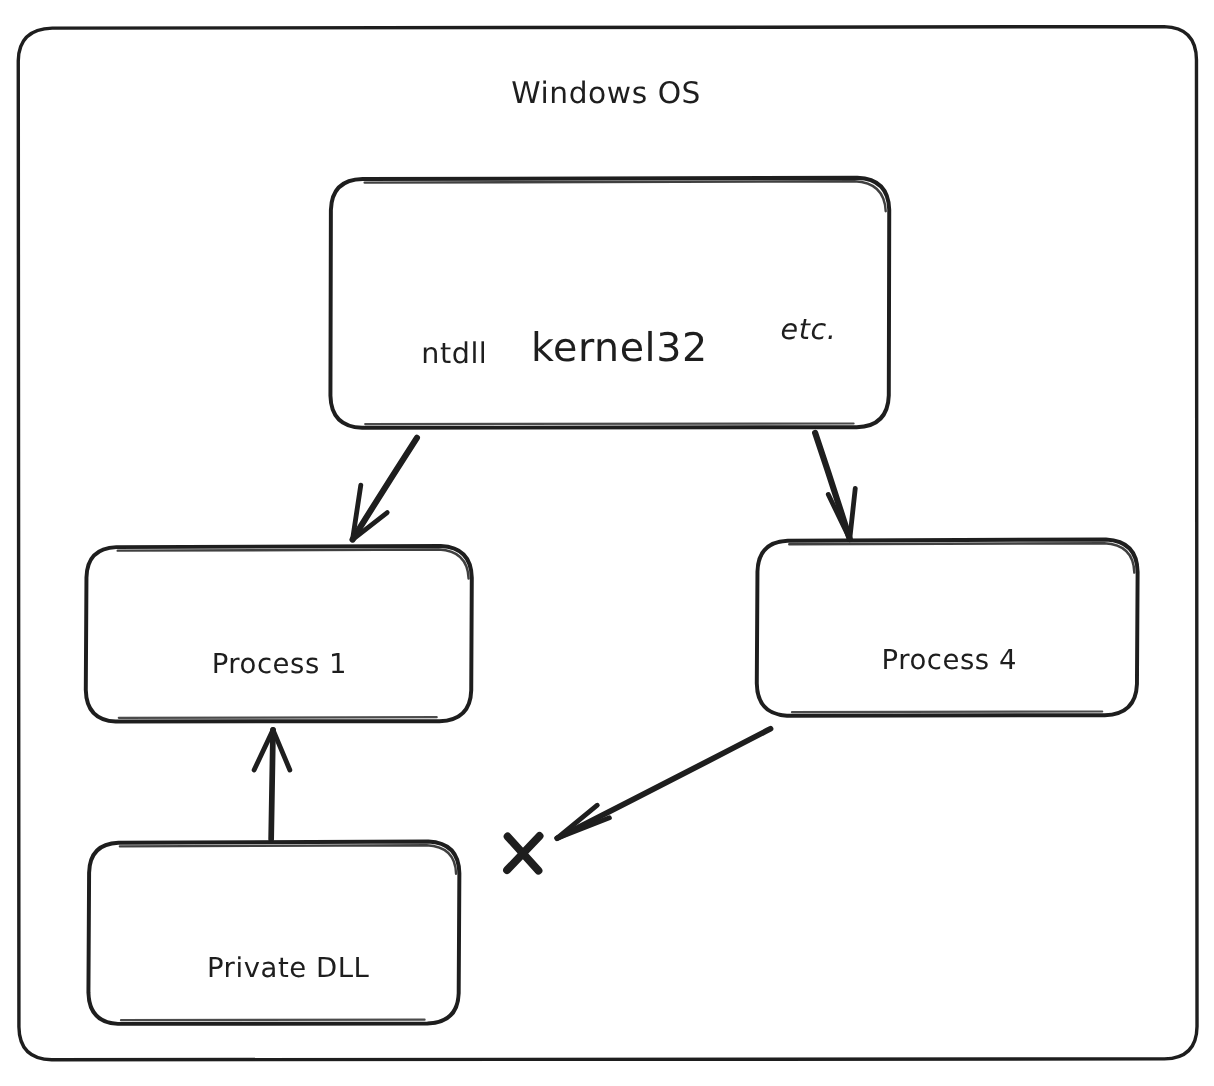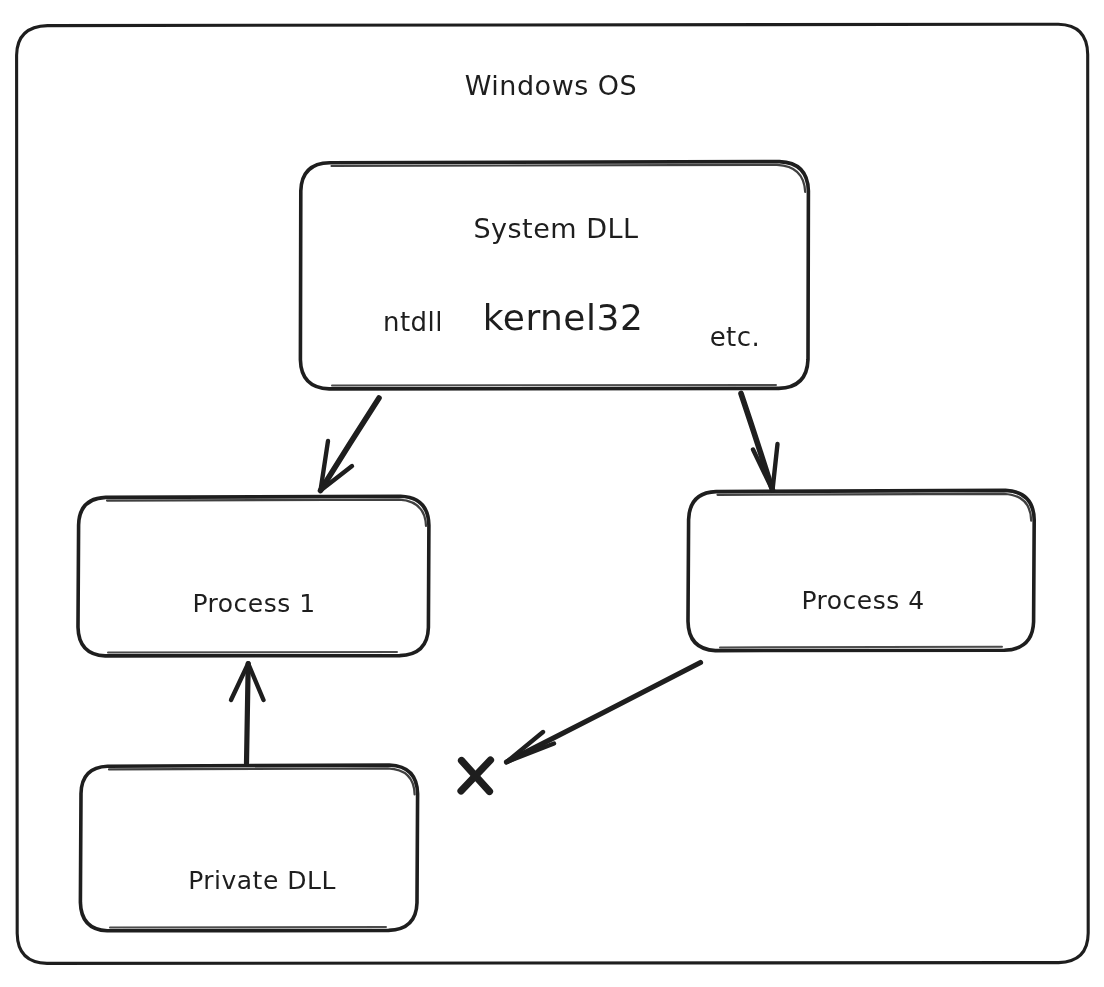--- a/index.html
+++ b/index.html
@@ -119,27 +119,26 @@
     </g>
 
     <g>
       <path d="M 461.5 760.5 L 489.5 791.5" fill="none" stroke="#1e1e1e" stroke-width="7.2" stroke-linecap="round"></path>
       <path d="M 490.5 760.0 L 461.0 791.0" fill="none" stroke="#1e1e1e" stroke-width="7.2" stroke-linecap="round"></path>
     </g>
   </svg>
 
   <div class="node-label lbl-outer" style="left:551px; top:85px;">Windows OS</div>
 
-  <div class="node-label lbl-title" style="left:556px; top:228px;">System DLL</div>
 
   <div class="node-label lbl-sub" style="left:403px; top:322px;">ntdll</div>
 
   <div class="node-label lbl-sub-big" style="left:563px; top:317px;">kernel32</div>
 
-  <div class="node-label lbl-sub" style="left:725px; top:337px;">etc.</div>
+  <div class="node-label lbl-sub" style="left:725px; top:300px;font-style:italic;">etc.</div>
 
   <div class="node-label lbl-node" style="left:254px; top:572px;">Process 1</div>
 
   <div class="node-label lbl-node" style="left:863px; top:569px;">Process 4</div>
 
   <div class="node-label lbl-node" style="left:262px; top:849px;">Private DLL</div>
 
 </div>
 
 </body></html>

